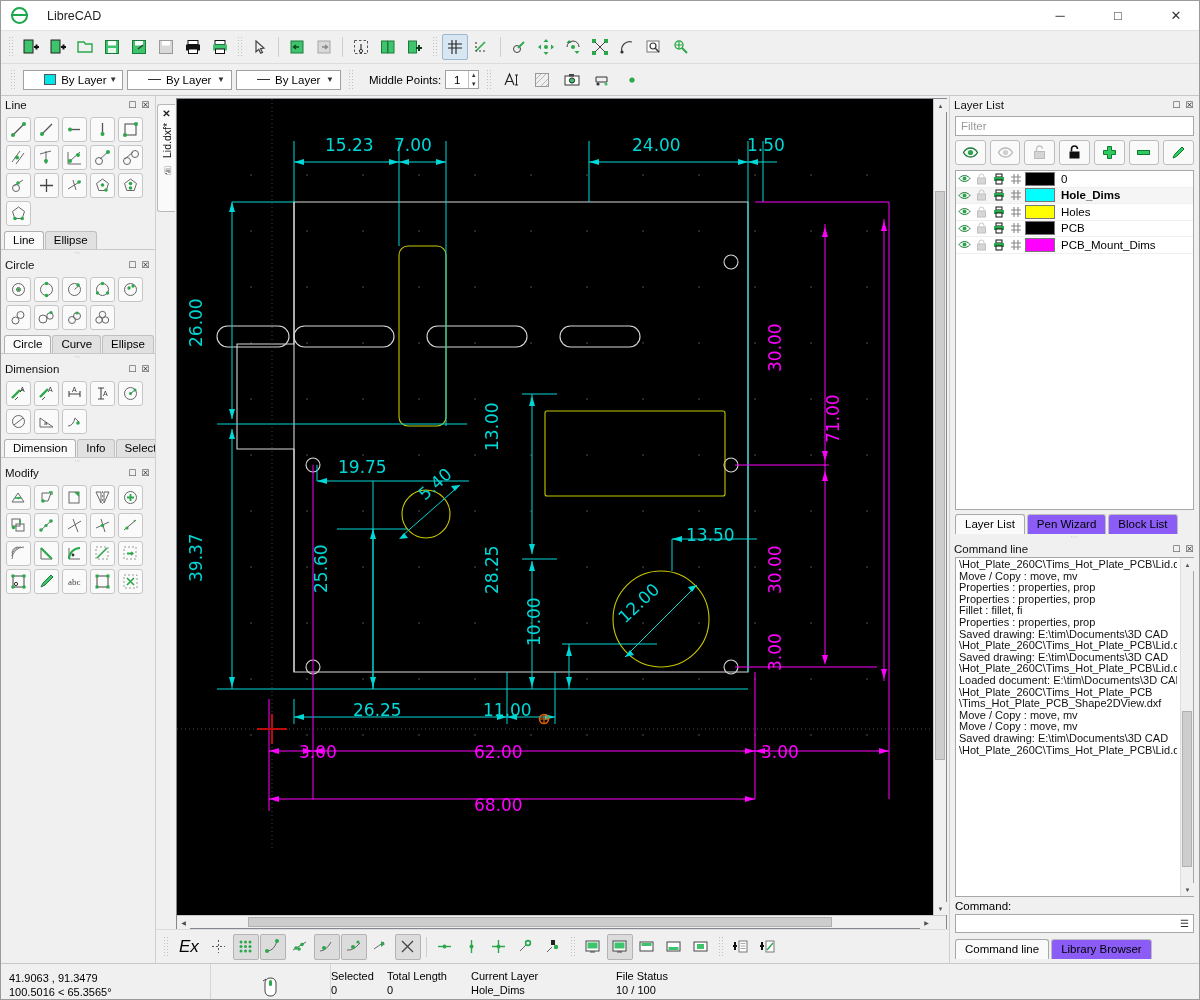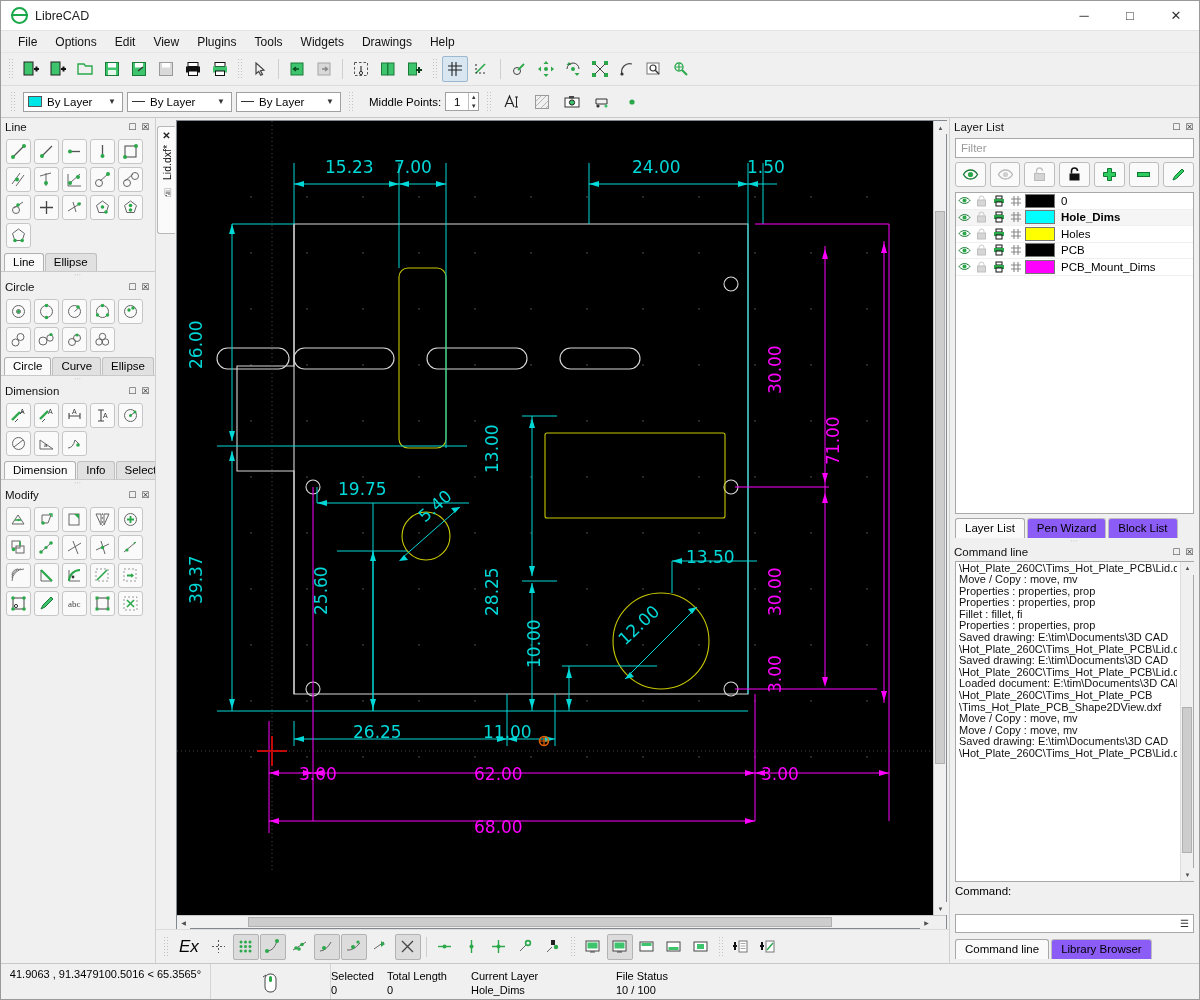--- a/index.html
+++ b/index.html
@@ -6,21 +6,21 @@
   body {
     width:1200px; height:1000px; overflow:hidden;
     font-family:"Liberation Sans", sans-serif; font-size:11.5px;
     background:#f0f0f0; color:#000;
   }
   #app { width:1200px; height:1000px; display:flex; flex-direction:column;
          border:1px solid #9a9a9a; background:#f0f0f0; }
 
   
   .titlebar { height:30px; background:#fff; display:flex; align-items:center;
-              border-bottom:1px solid #e3e3e3; flex:0 0 30px; }
+              border-bottom:1px solid #e3e3e3; flex:0 0 30px;gap:12px; }
   .tb-icon { width:17px; height:17px; margin-left:10px; margin-right:7px; position:relative; }
   .tb-icon .ell { position:absolute; inset:0; border:2px solid #1aa84a; border-radius:50%; }
   .tb-icon .bar { position:absolute; left:0; right:0; top:7px; height:2px; background:#1aa84a; }
   .tb-title { font-size:12.5px; color:#222; }
   .tb-spacer { flex:1; }
   .wbtn { width:46px; height:30px; display:flex; align-items:center; justify-content:center;
           font-size:13px; color:#333; }
 
   
   .menubar { height:22px; background:#f0f0f0; display:flex; align-items:center;
@@ -35,21 +35,21 @@
   .tbtn.active { background:#d8e6f2; border:1px solid #9cb8d0; }
   .grip { width:6px; height:22px; margin:0 3px;
           background-image:radial-gradient(#b5b5b5 1px, transparent 1px);
           background-size:3px 3px; opacity:.8; }
   .tsep { width:1px; height:20px; background:#cfcfcf; margin:0 4px; }
 
   
   .attrbar { height:32px; background:#f0f0f0; display:flex; align-items:center;
              padding:0 6px; flex:0 0 32px; border-bottom:1px solid #c8c8c8; gap:4px; }
   .combo { height:20px; background:#fff; border:1px solid #a0a0a0; display:flex;
-           align-items:center; padding:0 2px 0 4px; font-size:11.5px; }
+           align-items:center; padding:0 2px 0 20px; font-size:11.5px; }
   .combo .cap { width:14px; height:11px; border:1px solid #555; margin-right:5px; }
   .combo .lin { width:13px; height:0; border-top:1.6px solid #333; margin-right:5px; }
   .combo .lbl { flex:1; white-space:nowrap; }
   .combo .arw { width:16px; text-align:center; font-size:8px; color:#333; }
   .mp-label { font-size:11.5px; margin-left:8px; }
   .spin { width:34px; height:19px; border:1px solid #a0a0a0; background:#fff;
           display:flex; align-items:center; }
   .spin input { border:0; width:22px; font-size:11.5px; text-align:center;
                 font-family:"Liberation Sans",sans-serif; outline:none; }
   .spin .ud { width:11px; height:17px; border-left:1px solid #c0c0c0;
@@ -137,33 +137,33 @@
   .dtabs { display:flex; padding:4px 0 0 5px; }
   .dtab { padding:3px 9px 4px; font-size:11.5px; background:#8b5cf6;
           border:1px solid #bdbdbd; border-bottom:none; margin-right:2px;
           border-radius:3px 3px 0 0; }
   .dtab.sel { background:#fafafa; border-color:#a8a8a8; }
   .cmdlist { flex:1; margin:0 5px; background:#fff; border:1px solid #a8a8a8;
              display:flex; min-height:0; }
   .cmdtext { flex:1; padding:1px 3px; overflow:hidden; font-size:11px; line-height:11.6px;
              font-family:"Liberation Sans",sans-serif; color:#111; }
   .cmdtext div { white-space:nowrap; overflow:hidden; }
-  .cmd-label { padding:3px 5px 17px; font-size:11.5px; }
+  .cmd-label { padding:3px 5px 2px; font-size:11.5px; }
   .cmd-input { height:19px; margin:0 5px 4px; background:#fff; border:1px solid #a8a8a8;
                display:flex; align-items:center; }
   .cmd-input .fill { flex:1; }
   .cmd-input .mbtn { width:17px; height:17px; display:flex; align-items:center;
                      justify-content:center; font-size:10px; color:#333; }
   .btabs { display:flex; padding:2px 0 4px 5px; }
 
   
   .statusbar { height:36px; flex:0 0 36px; display:flex; align-items:stretch;
                background:#f0f0f0; border-top:1px solid #c8c8c8; font-size:11px; }
   .st-cell { padding:3px 8px 0; border-right:1px solid #d5d5d5; display:flex;
-             flex-direction:row; justify-content:center; }
+             flex-direction:column; justify-content:flex-end; }
   .st-cell .l1, .st-cell .l2 { line-height:14px; white-space:nowrap; }
   .st-grp { display:flex; flex-direction:column; justify-content:center; padding:3px 0 0; }
   .st-grp .hd { line-height:14px; white-space:nowrap; }
   .st-grp .vl { line-height:14px; white-space:nowrap; }
 </style>
 </head>
 <body>
 
 <div id="app">
 
@@ -172,31 +172,20 @@
       <div class="ell"></div>
         <div class="bar"></div>
     </div>
     <div class="tb-title">LibreCAD</div>
     <div class="tb-spacer"></div>
     <div class="wbtn">─</div>
     <div class="wbtn">□</div>
     <div class="wbtn close">✕</div>
   </div>
 
-  <div class="menubar">
-    <div class="menu-item">File</div>
-    <div class="menu-item">Options</div>
-    <div class="menu-item">Edit</div>
-    <div class="menu-item">View</div>
-    <div class="menu-item">Plugins</div>
-    <div class="menu-item">Tools</div>
-    <div class="menu-item">Widgets</div>
-    <div class="menu-item">Drawings</div>
-    <div class="menu-item">Help</div>
-  </div>
 
   <div class="toolbar">
     <div class="grip"></div>
     <div class="tbtn">
       <svg width="18" height="18" viewBox="0 0 18 18">
           <rect x="2" y="2" width="9" height="13" fill="#3ec46d" stroke="#222" stroke-width="1"></rect>
           <path d="M12 9h5M14.5 6.5v5" stroke="#111" stroke-width="2"></path>
         </svg>
     </div>
     <div class="tbtn">

